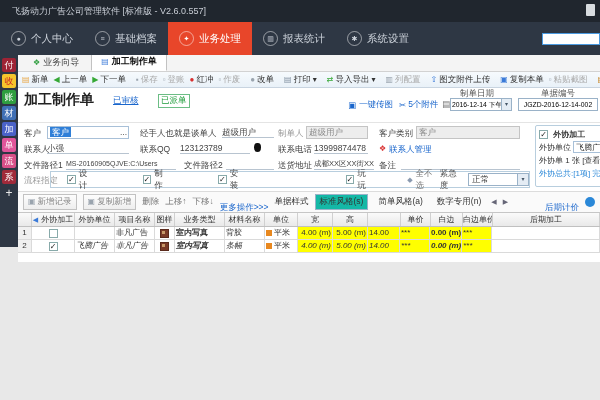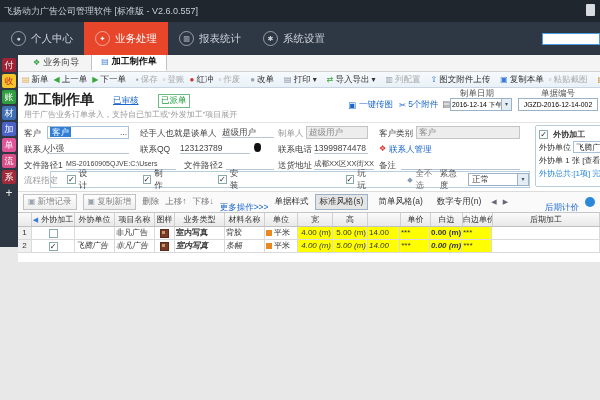--- a/index.html
+++ b/index.html
@@ -1,20 +1,20 @@
 <!DOCTYPE html>
 <html><head>
 <meta charset="utf-8">
 <style>
   html,body{margin:0;padding:0;background:#555;}
   .page{position:relative;width:600px;height:400px;overflow:hidden;background:#e8e8e8;
         font-family:"Liberation Sans","DejaVu Sans",sans-serif;-webkit-font-smoothing:antialiased;}
   
   .titlebar{position:absolute;left:0;top:0;width:600px;height:22px;background:#20262e;
-            color:#c9ced6;font-size:9px;line-height:22px;padding-left:4px;box-sizing:border-box;}
+            color:#c9ced6;font-size:9px;line-height:22px;padding-left:12px;box-sizing:border-box;}
   .tb-corner{position:absolute;right:5px;top:4px;width:9px;height:12px;background:#d8dce0;border-radius:1px;}
   
   .nav{position:absolute;left:0;top:22px;width:600px;height:33px;background:#2e3744;display:flex;}
   .nav-tab{display:flex;align-items:center;gap:5px;padding:0 11px;color:#cdd3db;font-size:10.5px;cursor:default;}
   .nav-tab.active{background:#e8462a;color:#fff;}
   .nav-ic{width:15px;height:15px;border:1px solid rgba(255,255,255,.5);border-radius:50%;
           display:flex;align-items:center;justify-content:center;font-size:7px;box-sizing:border-box;}
   .nav-search{position:absolute;right:0;top:11px;width:58px;height:12px;background:#fff;
               border:1px solid #4a9ae0;font-size:8px;padding:0 2px;box-sizing:border-box;outline:none;}
   
@@ -90,21 +90,21 @@
   .outbox{display:inline-block;border:1px solid #a8c0d8;height:12px;line-height:11px;padding:0 2px;box-sizing:border-box;}
   
   .gridbar{height:22px;background:#fafafa;border-top:1px solid #dcdcdc;border-bottom:1px solid #c6c6c6;
            display:flex;align-items:center;gap:6px;padding:0 5px;font-size:8.5px;color:#777;
            box-sizing:border-box;white-space:nowrap;}
   .gbtn{display:flex;align-items:center;gap:2px;border:1px solid #c2c2c2;background:linear-gradient(#fdfdfd,#eee);
         padding:1px 4px;color:#888;}
   .gblue{color:#1a66cc;margin-top:12px;}
   .gdark{color:#333;}
   .seg{padding:1px 4px;color:#333;}
-  .seg.active{border:1px solid #9ab2c8;background:#e5e5e5;}
+  .seg.active{border:1px solid #9ab2c8;background:#14b8a6;}
   .pgarr{color:#667;font-size:7px;}
   .spacer{flex:1;}
   .latico{width:10px;height:10px;border-radius:50%;background:#2b88d8;color:#fff;font-size:7px;
           line-height:10px;text-align:center;}
   
   .tbl{font-size:8px;color:#333;}
   .thead{display:flex;height:13px;background:linear-gradient(#fafafa,#e9e9e9);border-bottom:1px solid #c0c0c0;line-height:13px;}
   .thead>div{border-right:1px solid #d0d0d0;text-align:center;box-sizing:border-box;overflow:hidden;white-space:nowrap;}
   .trow{display:flex;height:12px;border-bottom:1px solid #dadada;line-height:12px;background:#fff;}
   .trow>div{border-right:1px solid #dadada;box-sizing:border-box;overflow:hidden;white-space:nowrap;
@@ -138,20 +138,24 @@
   <div class="titlebar">
     <span>飞扬动力广告公司管理软件 [标准版 - V2.6.0.557]</span>
     <span class="tb-corner"></span>
   </div>
 
   <div class="nav">
     <div class="nav-tab">
       <span class="nav-ic">●</span>
       <span>个人中心</span>
     </div>
+    <div class="nav-tab">
+      <span class="nav-ic">≡</span>
+      <span>基础档案</span>
+    </div>
     <div class="nav-tab active">
       <span class="nav-ic">✦</span>
       <span>业务处理</span>
     </div>
     <div class="nav-tab">
       <span class="nav-ic">▥</span>
       <span>报表统计</span>
     </div>
     <div class="nav-tab">
       <span class="nav-ic">✱</span>
@@ -255,21 +259,20 @@
       <span class="tbt">
         <span class="tico c-orn">▤</span>
         </span>
 
     </div>
 
     <div class="dochead">
       <span class="dh-title">加工制作单</span>
       <span class="dh-link">已审核</span>
       <span class="dh-badge">已派单</span>
-      <span class="dh-sub">用于广告业务订单录入，支持自已加工或“外发加工”项目展开</span>
       <span class="dh-up">
         <span>▣</span>
         <span>一键传图</span>
         </span>
       <span class="dh-att">
         <span>✂</span>
         <span>5个附件</span>
         </span>
       <span class="dh-prt">
         <span>▤</span>

